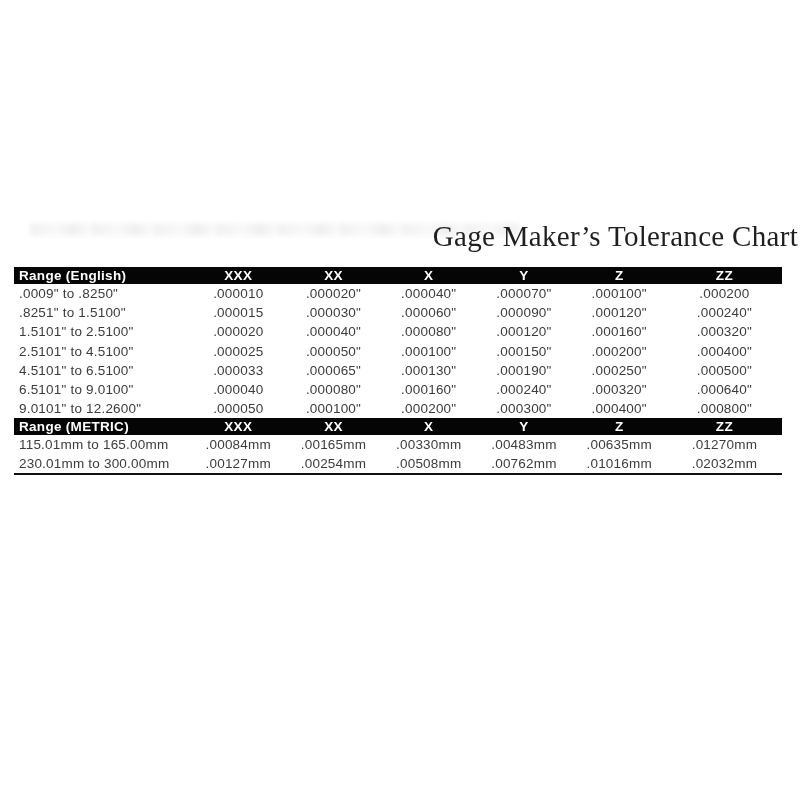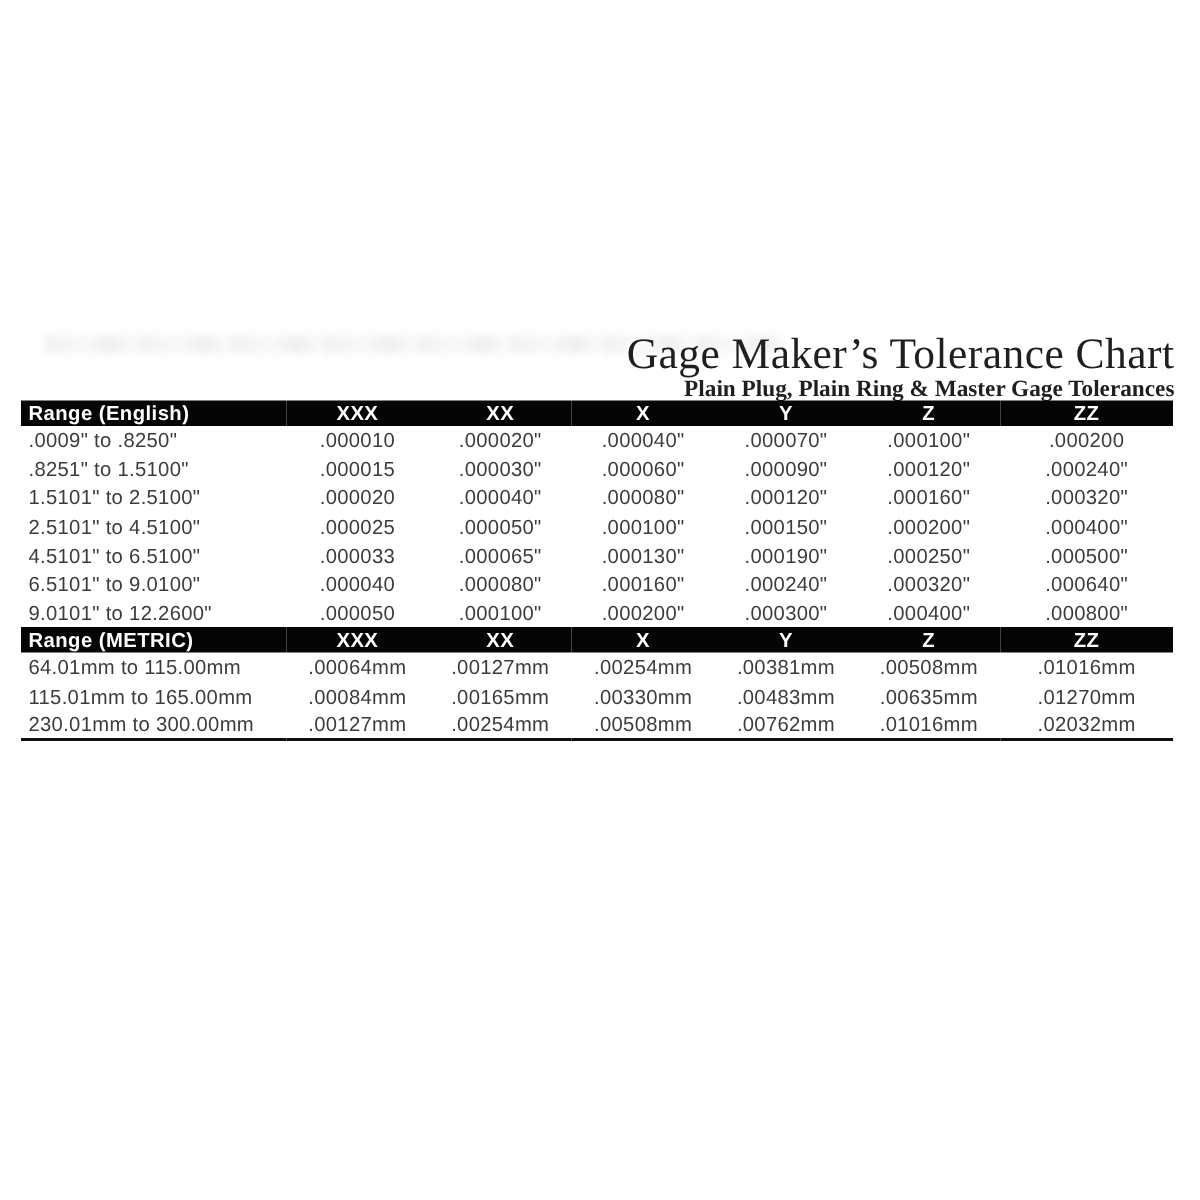--- a/index.html
+++ b/index.html
@@ -20,21 +20,21 @@
 
   
   .watermark {
     position: absolute; left: 30px; top: 223px; width: 492px; height: 13px;
     background: repeating-linear-gradient(90deg,
       #ededed 0px, #f7f7f7 26px, #ebebeb 44px, #fafafa 62px);
     filter: blur(2px); opacity: 0.75; border-radius: 3px;
   }
 
   .header-block {
-    position: absolute; top: 221px; right: 17px; text-align: right;
+    position: absolute; top: 221px; right: 2px; text-align: right;
   }
   .title {
     font-family: "Liberation Serif", serif;
     font-size: 29px; line-height: 31px; font-weight: 400;
     color: var(--title-text); letter-spacing: 0.3px; white-space: nowrap;
   }
   .subtitle {
     font-family: "Liberation Serif", serif;
     font-size: 15.5px; line-height: 15px; font-weight: 700;
     color: var(--title-text); white-space: nowrap;
@@ -64,21 +64,20 @@
   table.tol-table.metric { border-bottom: 2.5px solid #101010; }
 </style>
 </head>
 <body>
 
 <div class="page">
   <div class="watermark"></div>
 
   <div class="header-block">
     <div class="title">Gage Maker’s Tolerance Chart</div>
-    <div class="subtitle">Plain Plug, Plain Ring &amp; Master Gage Tolerances</div>
   </div>
 
   <div class="tables-wrap">
     <table class="tol-table english">
         <thead>
           <tr>
             <th>Range (English)</th>
             <th>XXX</th>
             <th>XX</th>
             <th>X</th>
@@ -160,29 +159,20 @@
             <th>XXX</th>
             <th>XX</th>
             <th>X</th>
             <th>Y</th>
             <th>Z</th>
             <th>ZZ</th>
           </tr>
         </thead>
         <tbody>
           <tr>
-            <td>64.01mm to 115.00mm</td>
-            <td>.00064mm</td>
-            <td>.00127mm</td>
-            <td>.00254mm</td>
-            <td>.00381mm</td>
-            <td>.00508mm</td>
-            <td>.01016mm</td>
-          </tr>
-          <tr>
             <td>115.01mm to 165.00mm</td>
             <td>.00084mm</td>
             <td>.00165mm</td>
             <td>.00330mm</td>
             <td>.00483mm</td>
             <td>.00635mm</td>
             <td>.01270mm</td>
           </tr>
           <tr>
             <td>230.01mm to 300.00mm</td>

